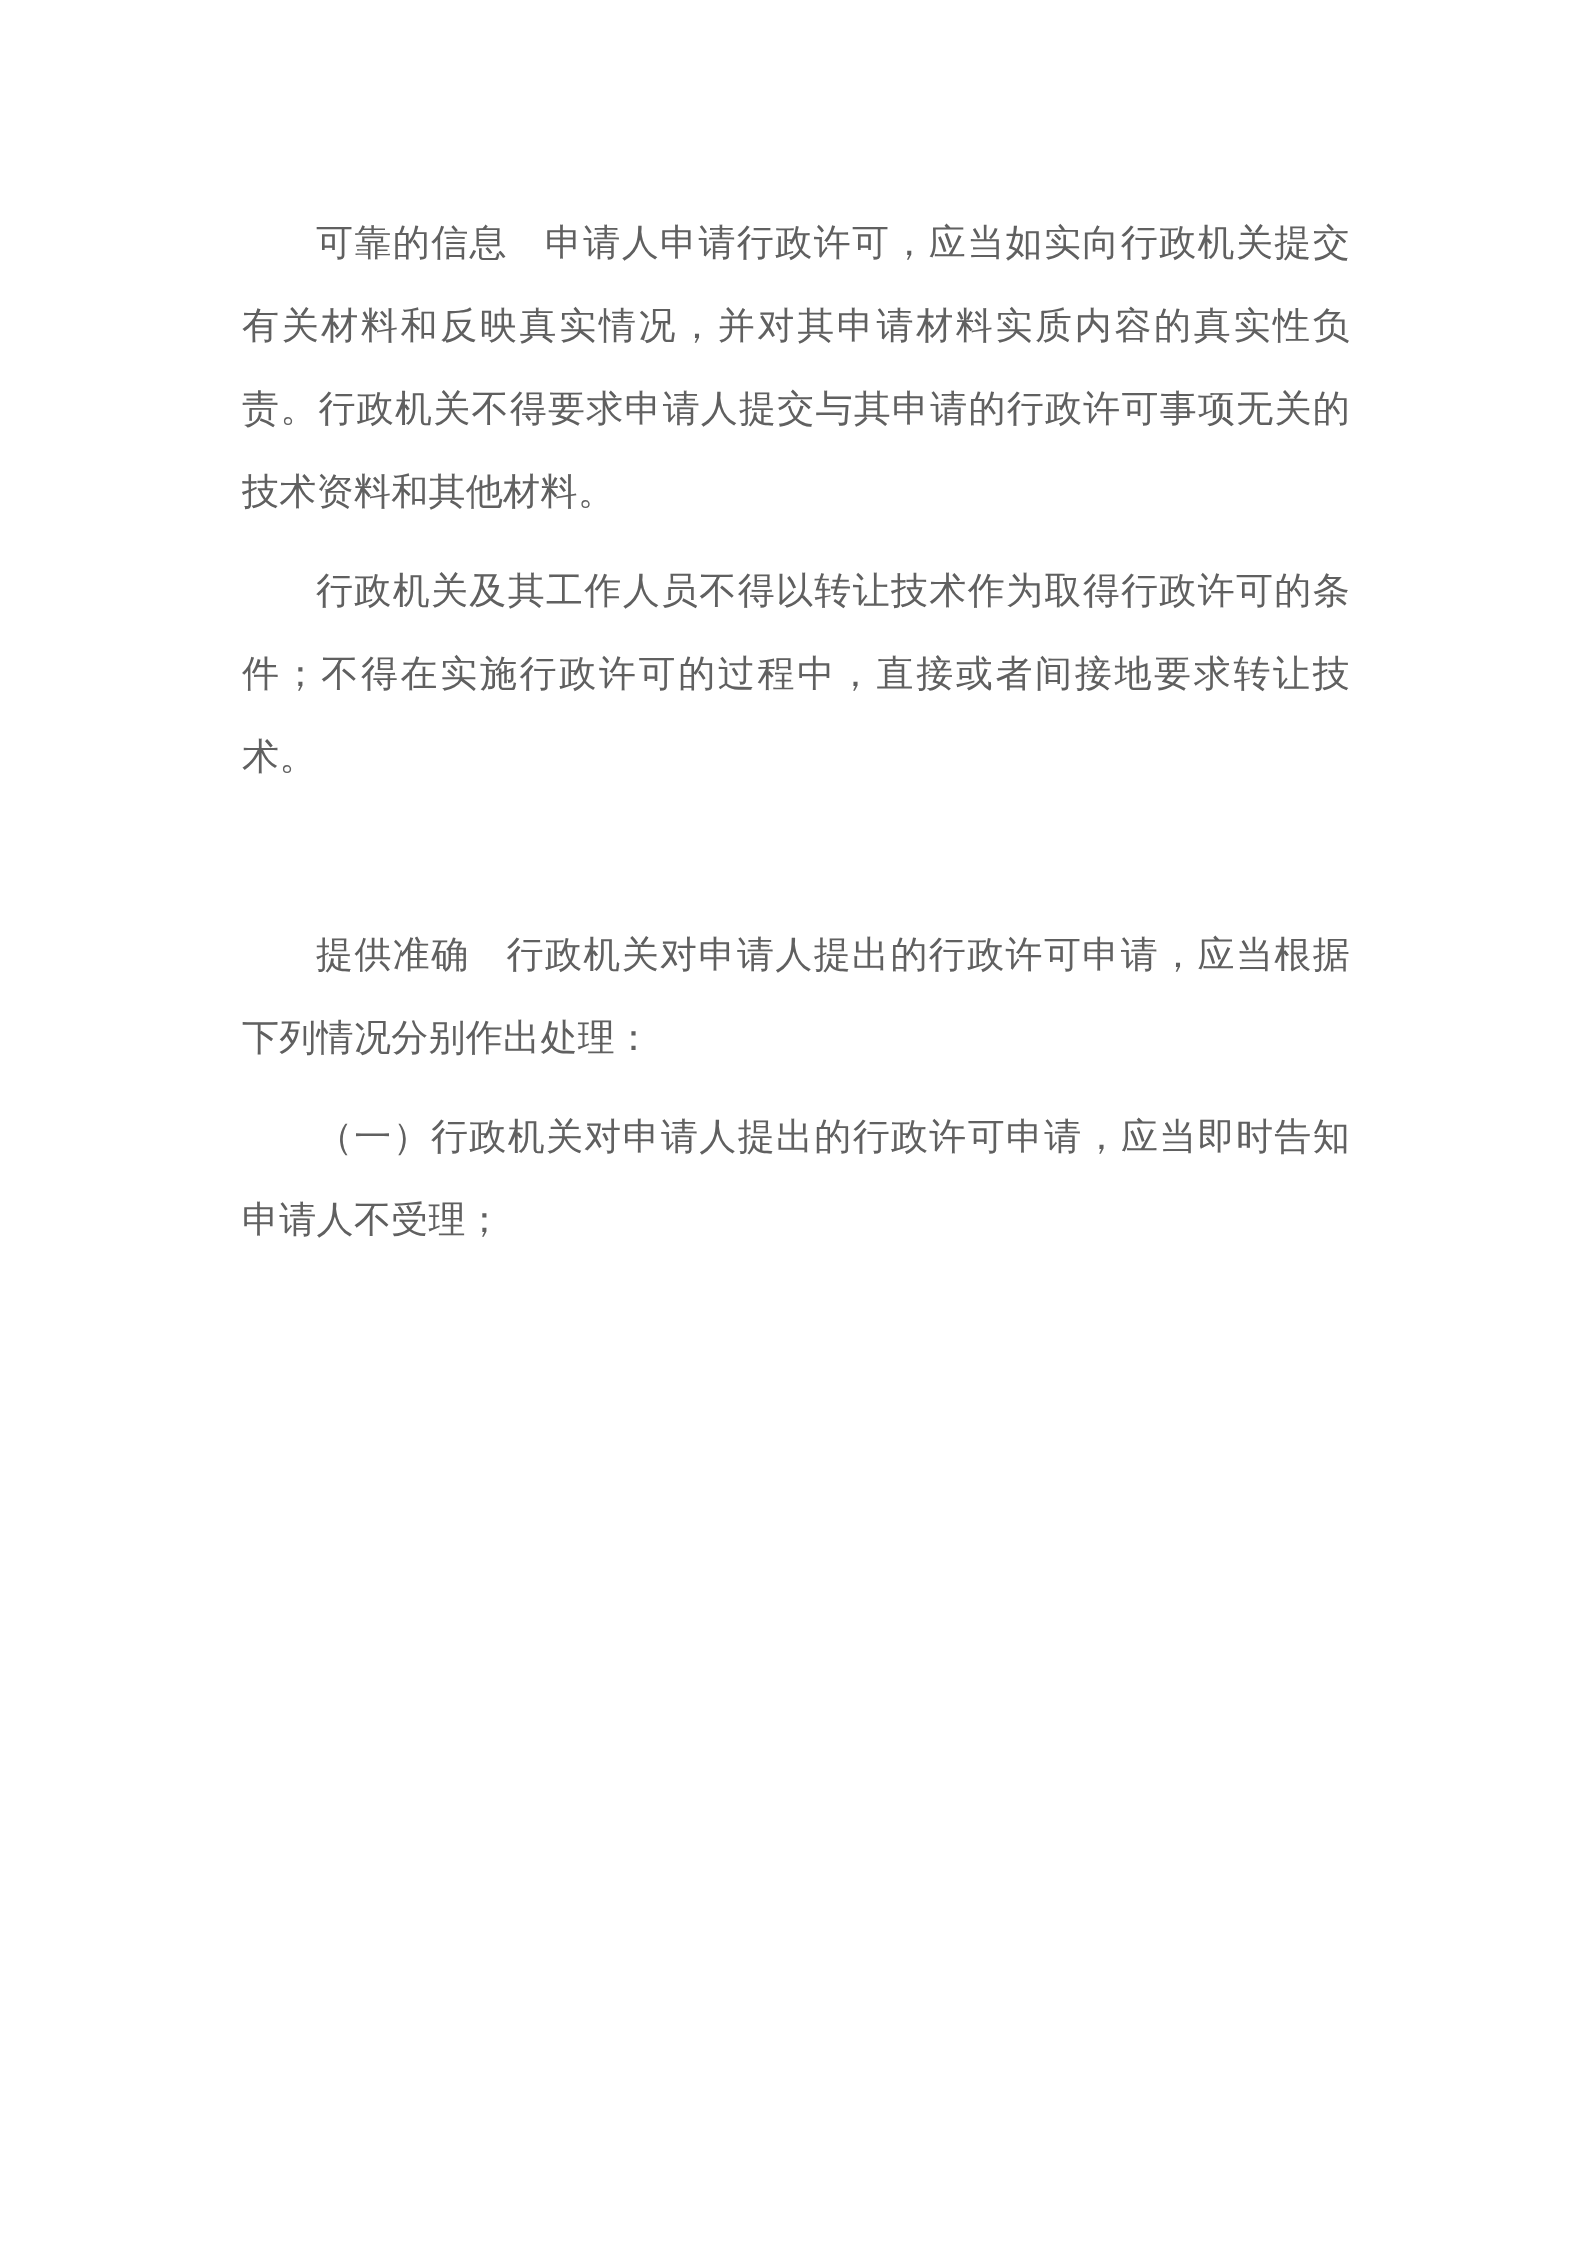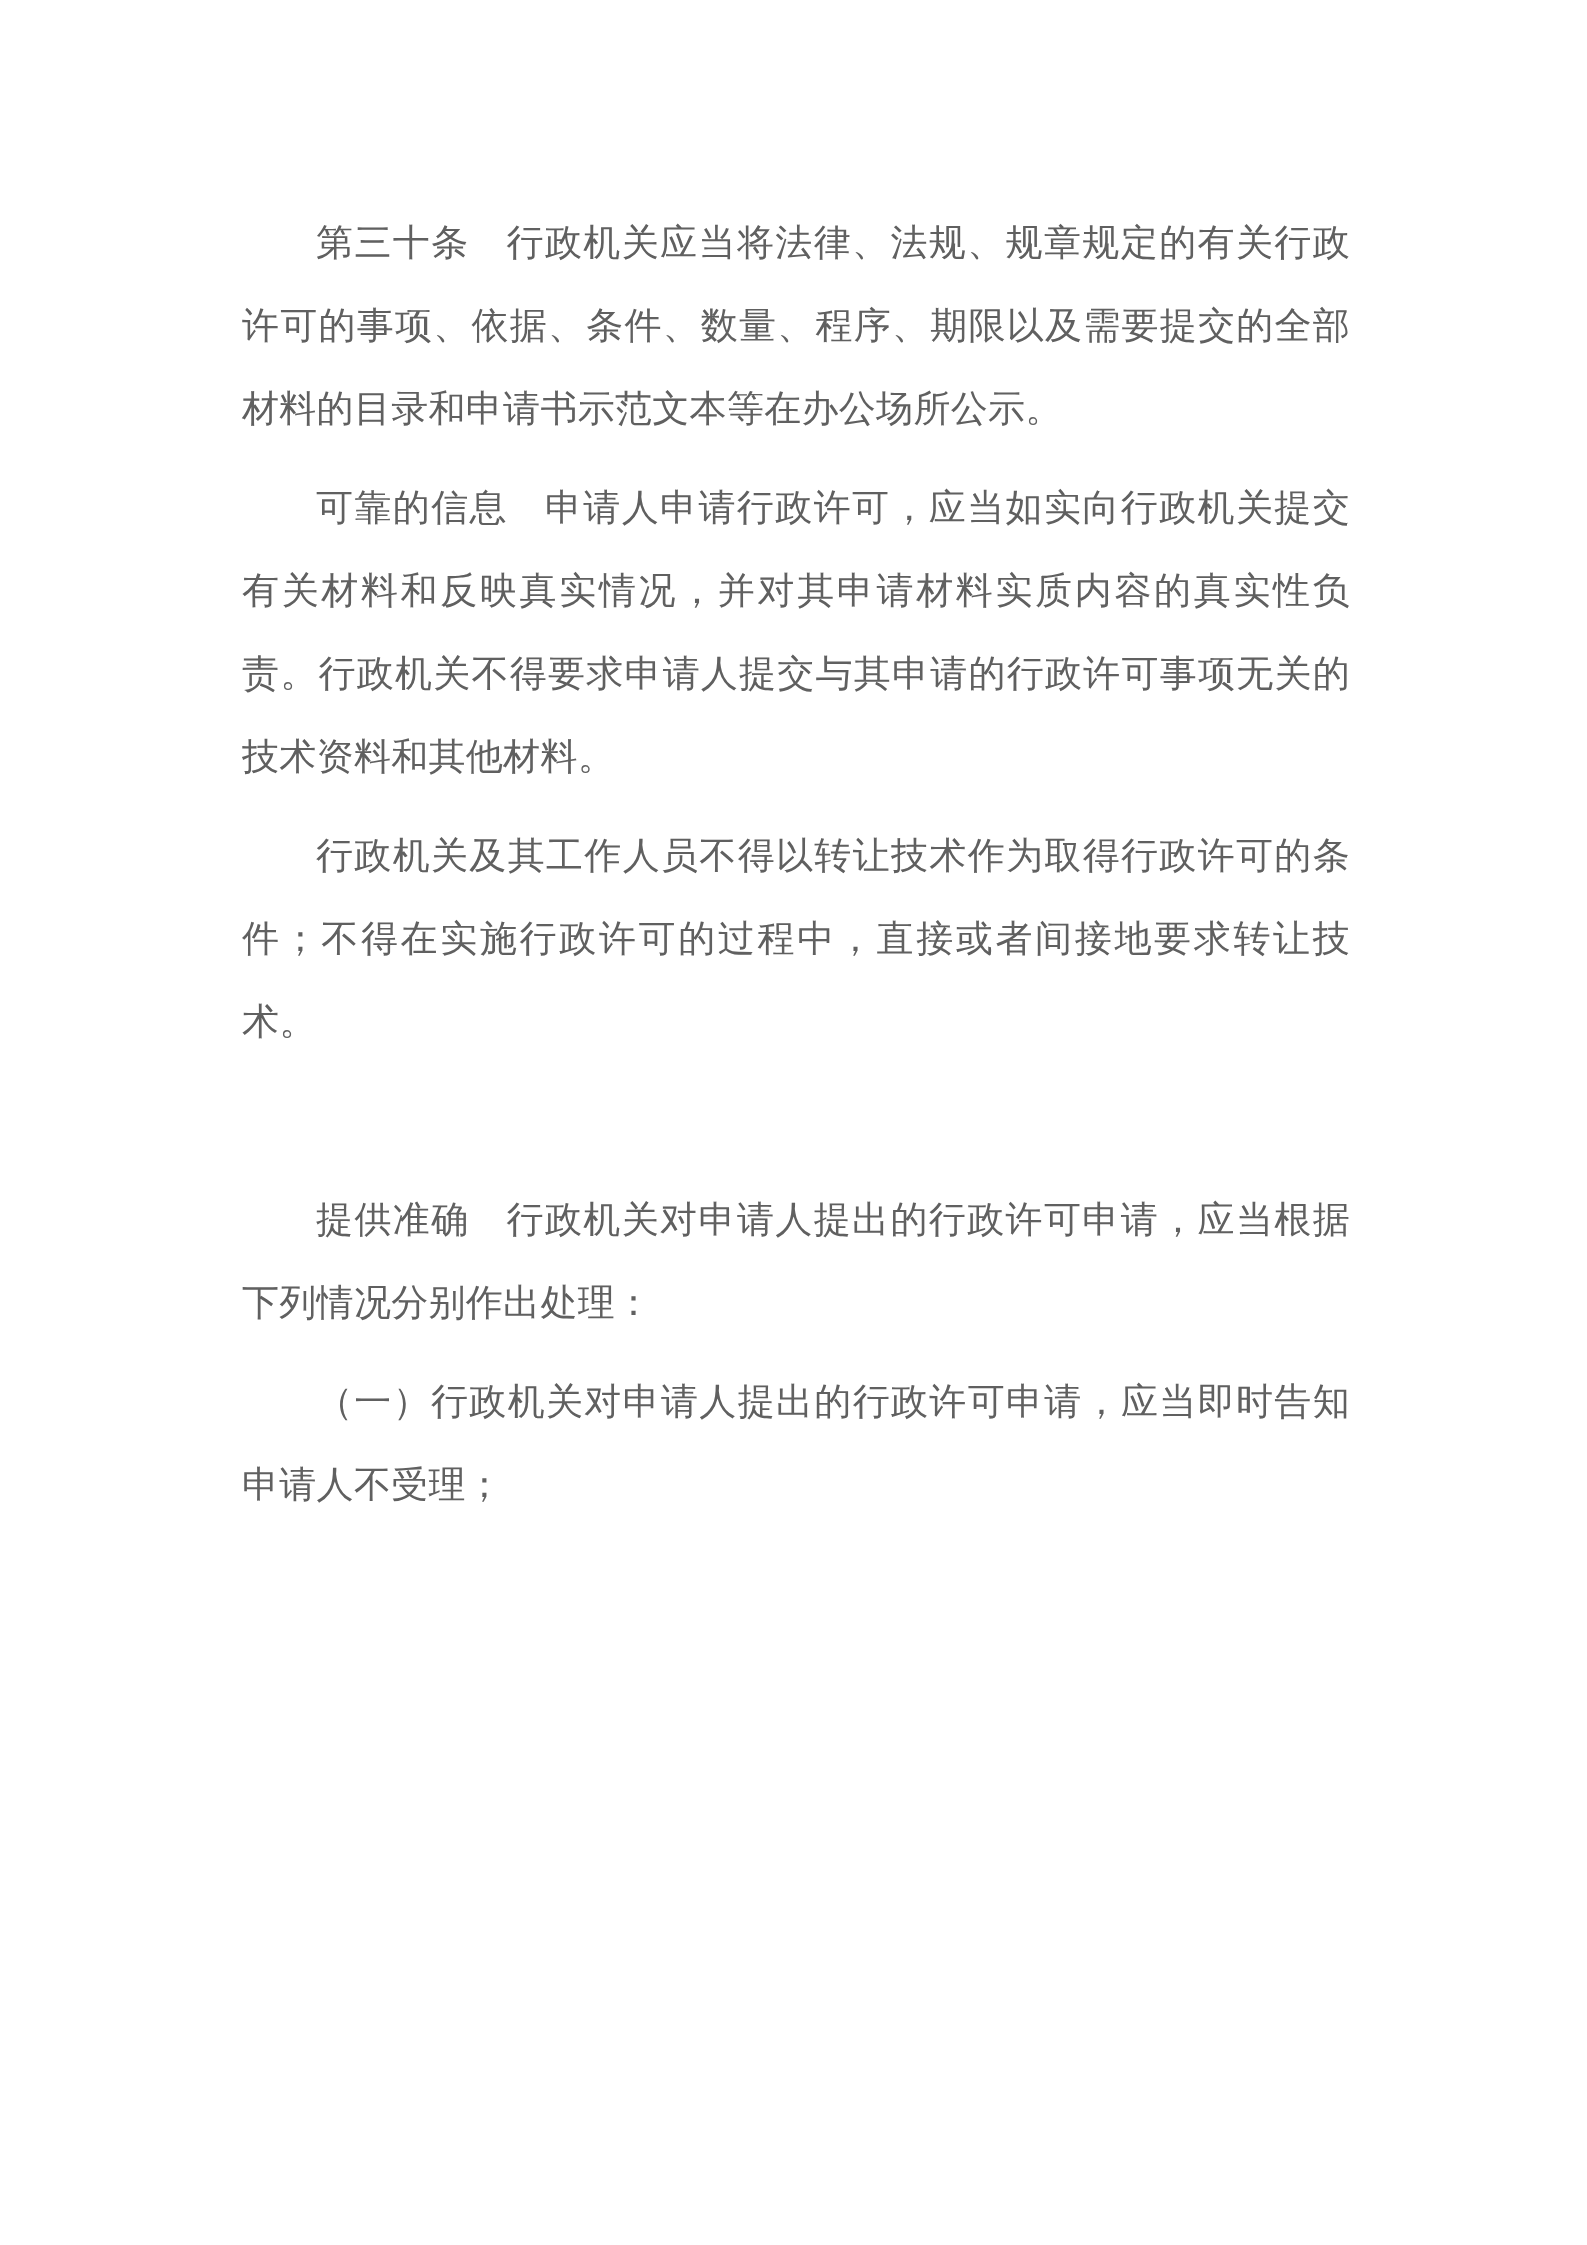--- a/index.html
+++ b/index.html
@@ -36,23 +36,20 @@
     }
     .art-no {
       margin-right: 37px;
     }
   </style>
 </head>
 <body>
 
 <div class="page">
   <p class="para">
-    <span class="art-no">第三十条</span><span>行政机关应当将法律、法规、规章规定的有关行政许可的事项、依据、条件、数量、程序、期限以及需要提交的全部材料的目录和申请书示范文本等在办公场所公示。</span>
-  </p>
-  <p class="para">
     <span class="art-no">可靠的信息</span><span>申请人申请行政许可，应当如实向行政机关提交有关材料和反映真实情况，并对其申请材料实质内容的真实性负责。行政机关不得要求申请人提交与其申请的行政许可事项无关的技术资料和其他材料。</span>
   </p>
   <p class="para">
     <span>行政机关及其工作人员不得以转让技术作为取得行政许可的条件；不得在实施行政许可的过程中，直接或者间接地要求转让技术。</span>
   </p>
   <p class="para blank">
     <span></span>
   </p>
   <p class="para">
     <span class="art-no">提供准确</span><span>行政机关对申请人提出的行政许可申请，应当根据下列情况分别作出处理：</span>

